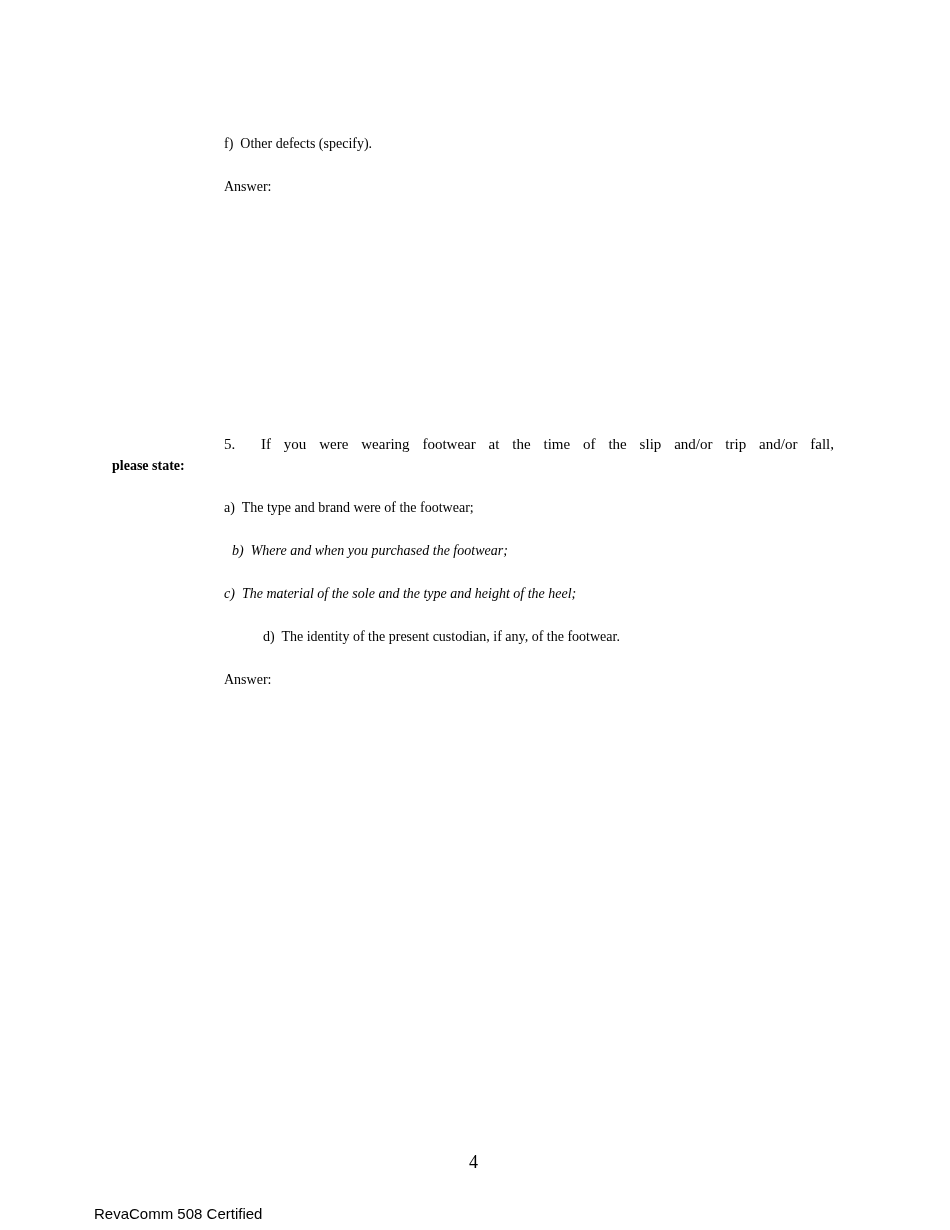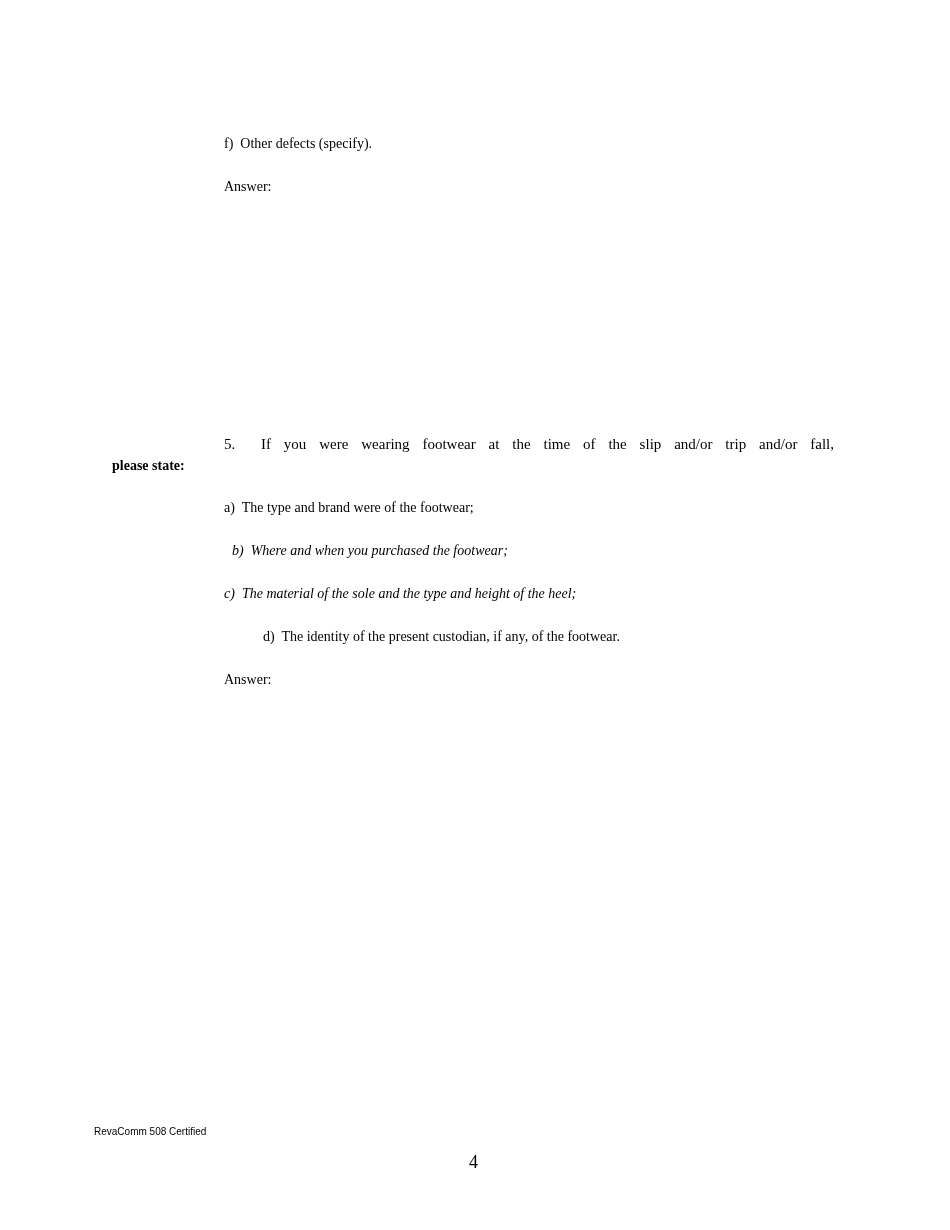--- a/index.html
+++ b/index.html
@@ -30,23 +30,23 @@
       width: 610px;
       font-size: 15px;
       line-height: 20px;
       text-align: justify;
       text-align-last: justify;
       white-space: nowrap;
     }
     .footer-cert {
       position: absolute;
       left: 94px;
-      top: 1126px;
+      top: 1208px;
       font-family: "Liberation Sans", sans-serif;
-      font-size: 10px;
+      font-size: 15px;
       line-height: 12px;
       white-space: nowrap;
     }
     .page-number {
       position: absolute;
       left: 469px;
       top: 1152px;
       font-family: "Liberation Serif", serif;
       font-size: 18px;
       line-height: 20px;

